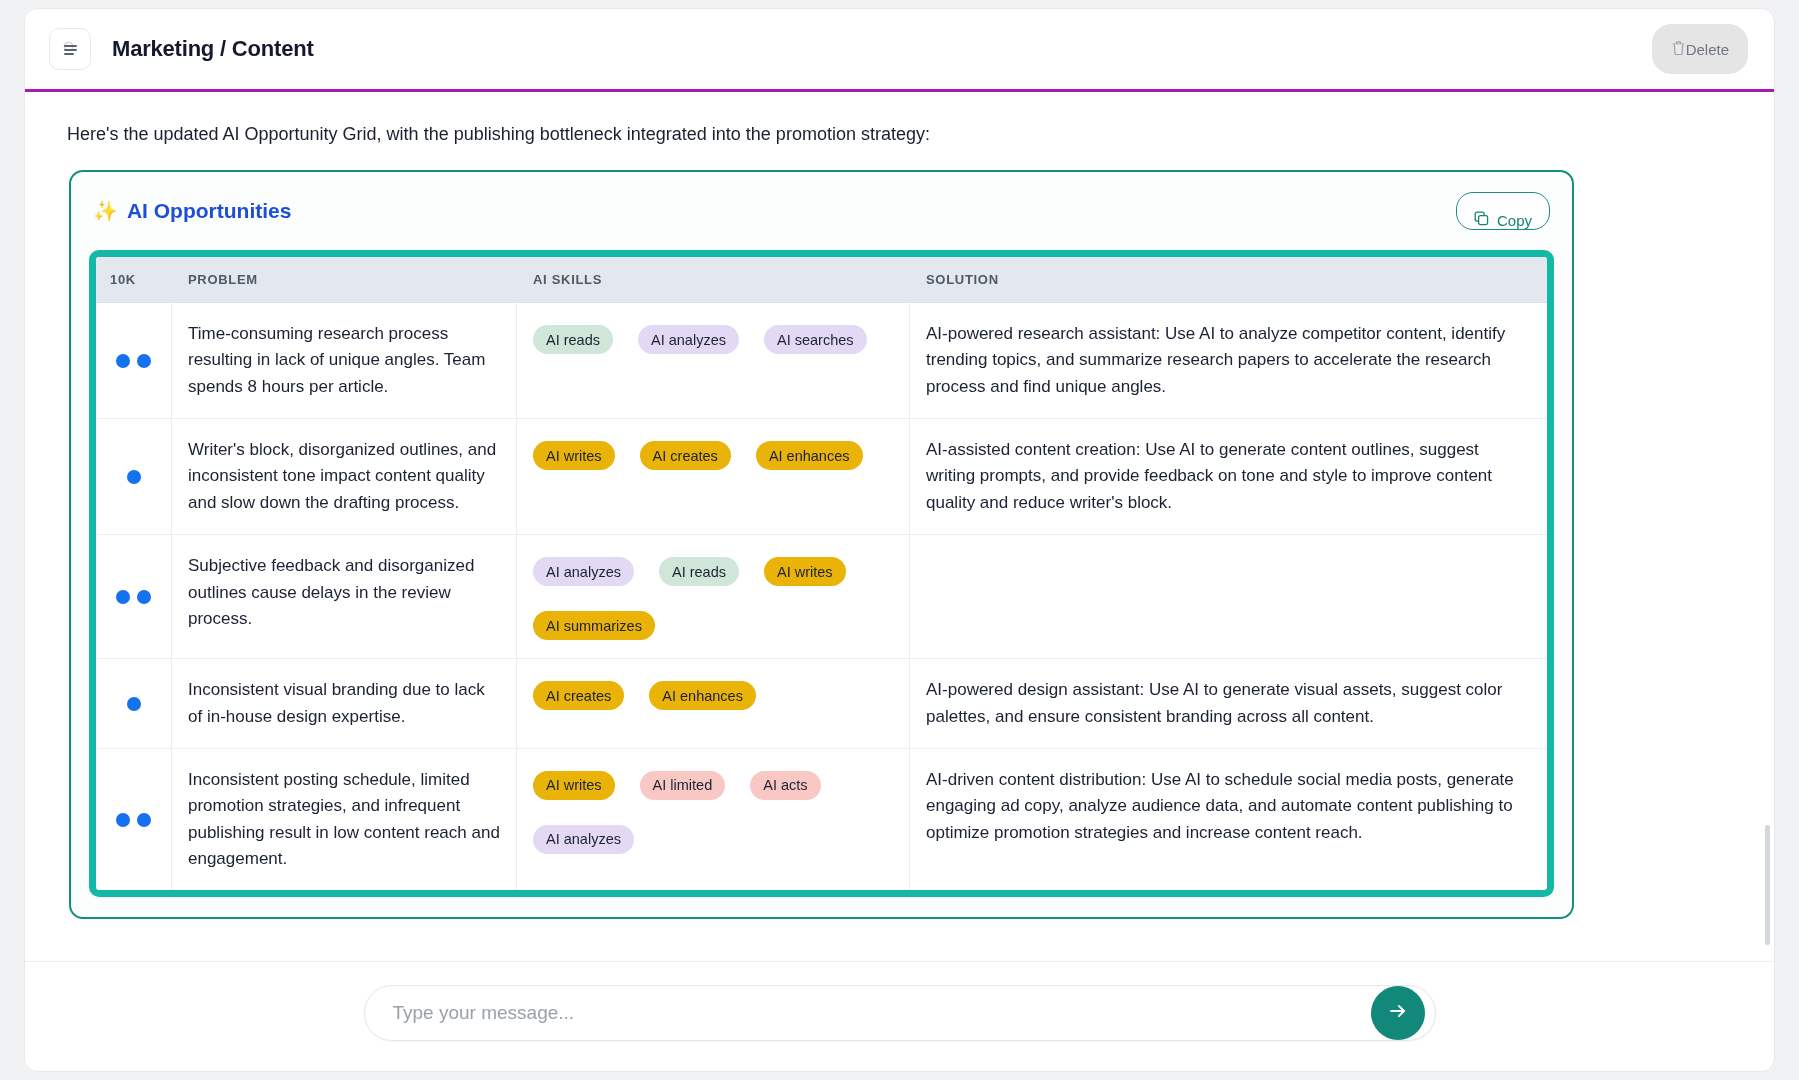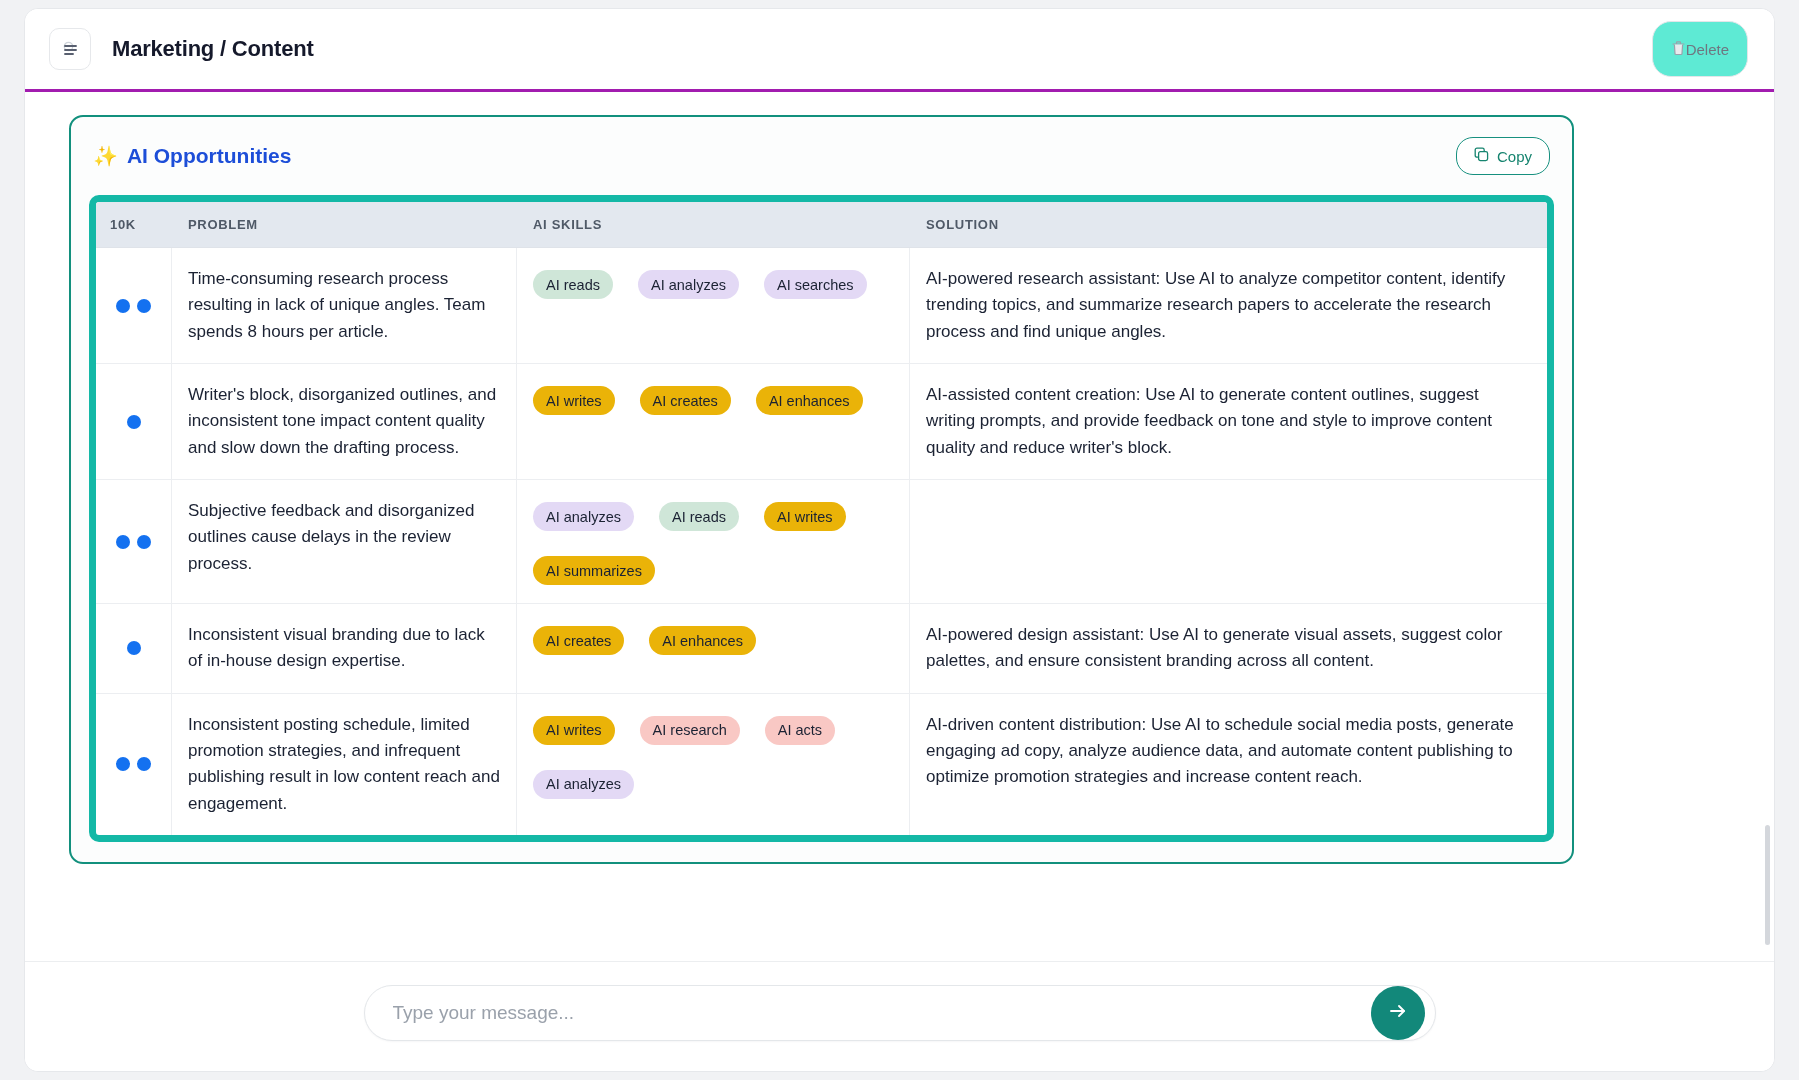--- a/index.html
+++ b/index.html
@@ -63,25 +63,25 @@
     font-weight: bold;
     color: #15192b;
     letter-spacing: -0.2px;
   }
 
   .spacer { flex: 1 1 auto; }
 
   .delete-btn {
     display: inline-flex;
     align-items: center;
-    height: 56px;
+    height: 50px;
     padding: 0 18px;
     border-radius: 19px;
     border: 1px solid #e3e6e9;
-    background: #5eead4;
+    background: #e5e5e5;
     color: #6f7680;
     font-size: 15px;
     cursor: pointer;
     font-family: "Liberation Sans", sans-serif;
   }
 
   
   .body {
     flex: 1 1 auto;
     position: relative;
@@ -122,21 +122,21 @@
   }
 
   .card-title {
     font-size: 21px;
     font-weight: bold;
     color: #1d4ed8;
   }
 
   .copy-btn {
     display: inline-flex;
-    align-items: center;
+    align-items: flex-end;
     gap: 8px;
     height: 38px;
     padding: 0 17px;
     border-radius: 17px;
     border: 1.5px solid #17907f;
     background: #fff;
     color: #16846f;
     font-size: 15px;
     cursor: pointer;
     font-family: "Liberation Sans", sans-serif;
@@ -312,20 +312,21 @@
           <svg width="15" height="16" viewBox="0 0 15 16" fill="none">
             <path d="M2 4h11M5.5 4V2.6c0-.4.3-.7.7-.7h2.6c.4 0 .7.3.7.7V4" stroke="#9aa1ab" stroke-width="1.2" stroke-linecap="round"></path>
             <path d="M3.4 4.6l.6 9c0 .5.4.9.9.9h5.2c.5 0 .9-.4.9-.9l.6-9" stroke="#9aa1ab" stroke-width="1.2" stroke-linejoin="round" fill="#e9ebee"></path>
           </svg>
         </span>
         <span>Delete</span>
       </button>
     </div>
 
     <div class="body">
+      <div class="intro">Here's the updated AI Opportunity Grid, with the publishing bottleneck integrated into the promotion strategy:</div>
 
       <div class="card" style="border-color: rgb(18, 144, 125);">
         <div class="card-head">
           <span class="sparkle">✨</span>
           <span class="card-title">AI Opportunities</span>
           <div class="spacer"></div>
           <button class="copy-btn">
             <span>
               <svg width="15" height="15" viewBox="0 0 15 15" fill="none">
                 <rect x="1.2" y="1.2" width="9" height="9" rx="1.8" stroke="#16846f" stroke-width="1.3"></rect>
@@ -419,21 +420,21 @@
                 <div class="td c-dots">
                   <span class="dot" style="background: rgb(20, 113, 240);"></span>
                   <span class="dot" style="background: rgb(20, 113, 240);"></span>
                 </div>
                 <div class="td c-prob">
                   <div class="prob-text">Inconsistent posting schedule, limited promotion strategies, and infrequent publishing result in low content reach and engagement.</div>
                 </div>
                 <div class="td c-skill">
                   <div class="badges">
                     <span class="badge blue">AI writes</span>
-                    <span class="badge red">AI research</span>
+                    <span class="badge red">AI limited</span>
                     <span class="badge red">AI acts</span>
                     <span class="badge purple">AI analyzes</span>
                   </div>
                 </div>
                 <div class="td c-sol">
                   <div class="sol-text">AI-driven content distribution: Use AI to schedule social media posts, generate engaging ad copy, analyze audience data, and automate content publishing to optimize promotion strategies and increase content reach.</div>
                 </div>
               </div>
             </div>
         </div>

